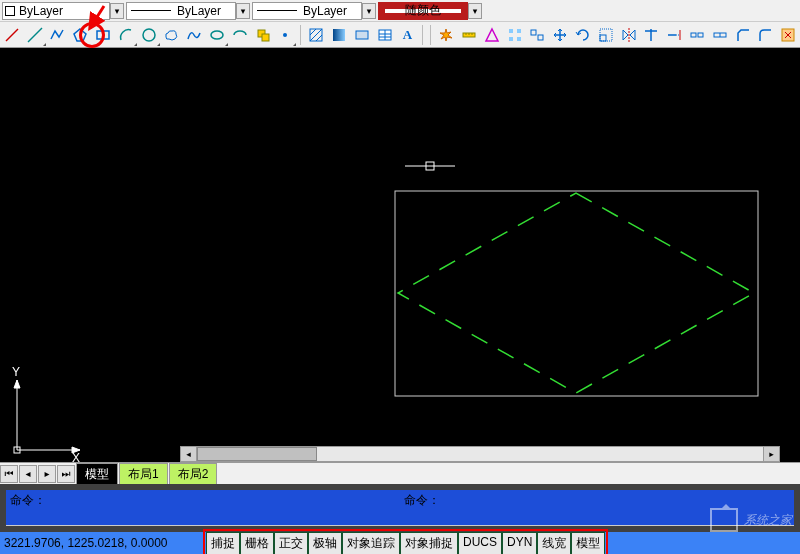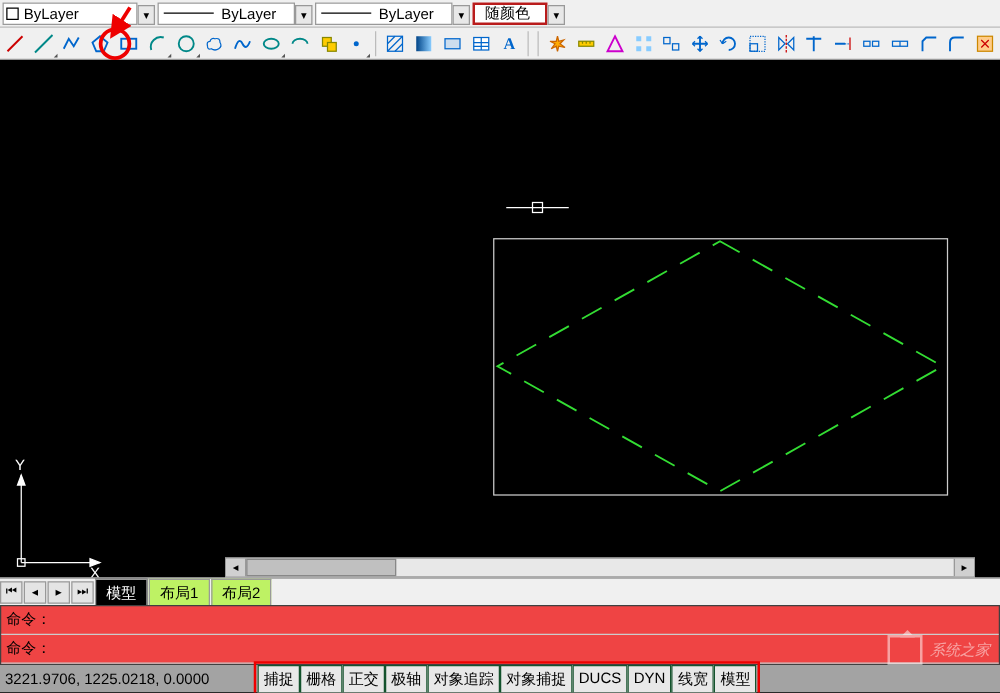--- a/index.html
+++ b/index.html
@@ -1,41 +1,41 @@
 <!DOCTYPE html>
 <html><head>
 <meta charset="utf-8">
 <style>
 *{box-sizing:border-box;margin:0;padding:0;font-family:"SimSun","Microsoft YaHei",sans-serif;font-size:12px}
 body{background:#000;width:800px;height:554px;overflow:hidden;position:relative}
 .top-row{background:#f0f0f0;height:22px;display:flex;align-items:center;padding:0 2px;gap:2px;border-bottom:1px solid #ccc}
 .layer-box{display:flex;align-items:center;border:1px solid #999;background:#fff;height:18px;padding:0 2px;min-width:108px}
 .layer-box .sw{width:10px;height:10px;border:1px solid #000;margin-right:4px;display:inline-block}
 .drop-arrow{width:14px;height:16px;border:1px solid #999;background:#e8e8e8;display:flex;align-items:center;justify-content:center;font-size:9px;cursor:pointer}
-.sel{display:flex;align-items:flex-end}
+.sel{display:flex;align-items:center}
 .sel .inner{border:1px solid #999;background:#fff;height:18px;display:flex;align-items:center;padding:0 4px;min-width:110px}
 .line-sample{width:40px;border-top:1px solid #000;display:inline-block;margin-right:6px}
-.color-box{border:2px solid #b91c1c;background:#fff;height:18px;min-width:60px;padding:0 8px;display:flex;align-items:center}
+.color-box{border:7px solid #b91c1c;background:#fff;height:18px;min-width:60px;padding:0 20px;display:flex;align-items:center}
 .arrow-anno{position:absolute;left:102px;top:4px;pointer-events:none;z-index:5}
 .arrow-anno svg{overflow:visible}
 .toolbar{background:#f0f0f0;height:26px;display:flex;align-items:center;padding:0 2px;gap:3px;border-bottom:1px solid #999}
 .tool{width:20px;height:20px;display:flex;align-items:center;justify-content:center;cursor:pointer;position:relative}
 .tool.dd::after{content:"";position:absolute;right:-1px;bottom:-1px;width:0;height:0;border-left:3px solid transparent;border-bottom:3px solid #555}
 .tool svg{display:block}
 .sep{width:1px;height:20px;background:#bbb;margin:0 2px}
 .circle-anno{position:absolute;left:79px;top:22px;width:26px;height:26px;border:3px solid #e00;border-radius:50%;pointer-events:none;z-index:5}
 .canvas{position:absolute;left:0;top:48px;right:0;bottom:92px;background:#000}
 .canvas svg{width:100%;height:100%}
 .tab-row{position:absolute;left:0;right:0;bottom:70px;height:22px;background:#f0f0f0;display:flex;align-items:center;border-top:1px solid #999}
 .nav-btn{width:18px;height:18px;background:#e4e4e4;border:1px solid #999;display:flex;align-items:center;justify-content:center;font-size:10px;cursor:pointer;margin-right:1px}
 .tab{padding:2px 8px;border:1px solid #999;border-bottom:none;background:#000;color:#fff;font-size:12px;margin-right:1px;cursor:pointer}
 .tab.inactive{background:#bef264;color:#000}
-.cmd-area{position:absolute;left:0;right:0;bottom:22px;height:48px;background:#ef4444;border:1px solid #404040;display:flex;flex-direction:column}
+.cmd-area{position:absolute;left:0;right:0;bottom:22px;height:48px;background:#1d4ed8;border:6px solid #404040;display:flex;flex-direction:row}
 .cmd-line{flex:1;border-bottom:1px solid #ccc;padding:2px 4px;color:#000;font-size:12px}
-.status{position:absolute;left:0;right:0;bottom:0;height:22px;background:#a3a3a3;display:flex;align-items:center;padding:0 4px;gap:4px}
+.status{position:absolute;left:0;right:0;bottom:0;height:22px;background:#3b82f6;display:flex;align-items:center;padding:0 4px;gap:4px}
 .coords{min-width:195px;font-size:12px}
 .status-toggles{display:flex;gap:0;border:2px solid #e00;padding:1px}
 .tgl{border:1px solid #14532d;background:#e8e8e8;padding:2px 4px;font-size:12px;cursor:pointer}
 .watermark{position:absolute;right:8px;bottom:22px;color:#fff;opacity:.5;font-size:16px;font-style:italic;display:flex;align-items:center;gap:6px;z-index:10}
 .watermark .wm-icon{width:28px;height:24px;border:2px solid #fff;position:relative}
 .watermark .wm-icon::before{content:"";position:absolute;top:-6px;left:8px;width:0;height:0;border-left:6px solid transparent;border-right:6px solid transparent;border-bottom:6px solid #fff}
 .bottom-scroll{position:absolute;left:180px;right:20px;bottom:92px;height:16px;background:#e8e8e8;border:1px solid #999;display:flex}
 .bottom-scroll .sbtn{width:16px;height:100%;background:#d0d0d0;border-right:1px solid #999;display:flex;align-items:center;justify-content:center;font-size:9px;cursor:pointer}
 .bottom-scroll .sbtn:last-child{border-right:none;border-left:1px solid #999;margin-left:auto}
 .bottom-scroll .track{flex:1;position:relative}

